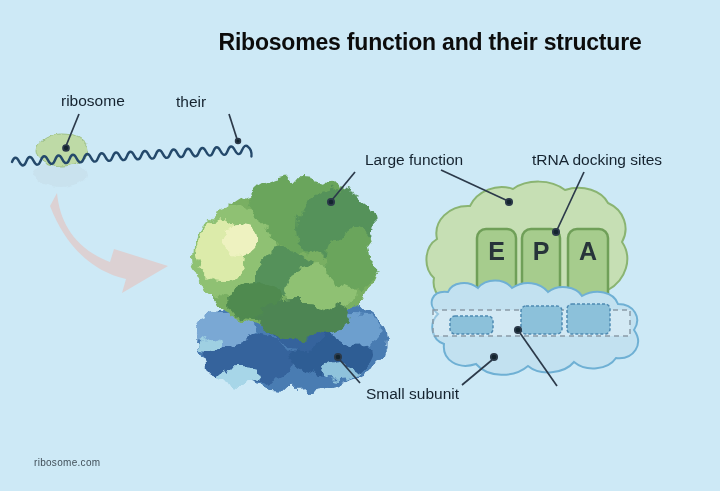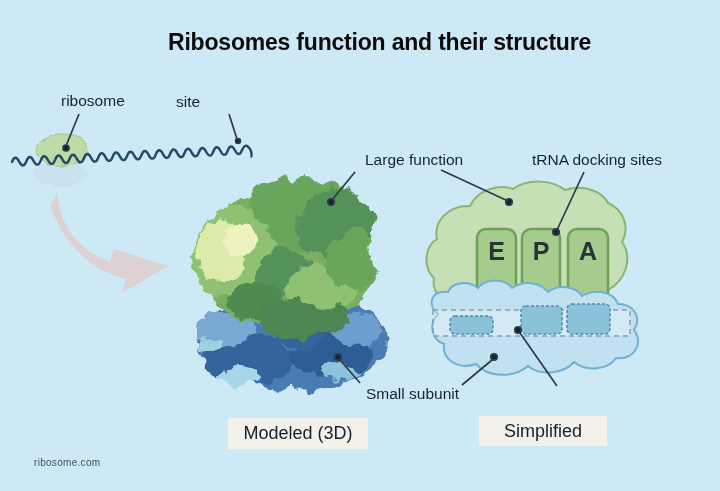--- a/index.html
+++ b/index.html
@@ -3,21 +3,21 @@
 <meta charset="utf-8">
 <style>
   html,body{margin:0;padding:0;}
   .stage{
     position:relative;width:720px;height:491px;overflow:hidden;
     background:#cde9f6;
     font-family:"Liberation Sans","DejaVu Sans",sans-serif;
   }
   .abs{position:absolute;}
   .title{
-    left:168px;top:29px;width:524px;text-align:left;
+    left:168px;top:29px;width:524px;text-align:center;
     font-size:23px;font-weight:bold;color:#0c0c0c;letter-spacing:-0.2px;
     white-space:nowrap;
   }
   .label{
     font-size:15.5px;color:#15232f;white-space:nowrap;line-height:1.1;margin-left:9px;
   }
   .caption{
     background:#f4f1ea;color:#10222e;font-size:18px;text-align:center;
     line-height:31px;white-space:nowrap;
   }
@@ -138,26 +138,24 @@
       <line x1="462" y1="385" x2="492" y2="360"></line> 
         <circle cx="494" cy="357" r="3.2"></circle>
       <line x1="557" y1="386" x2="520" y2="333"></line> 
         <circle cx="518" cy="330" r="3.2"></circle>
     </g>
   </svg>
 
   <div class="abs title">Ribosomes function and their structure</div>
 
   <div class="abs label" style="left:52px;top:92px">ribosome</div>
-  <div class="abs label" style="left:167px;top:93px">site</div>
+  <div class="abs label" style="left:167px;top:93px">their</div>
   <div class="abs label" style="left:356px;top:151px">Large function</div>
   <div class="abs label" style="left:357px;top:385px">Small subunit</div>
   <div class="abs label" style="left:523px;top:151px">tRNA docking sites</div>
 
   <div class="abs site-letter" style="left:477px;top:239px;width:39px">E</div>
   <div class="abs site-letter" style="left:522px;top:239px;width:38px">P</div>
   <div class="abs site-letter" style="left:568px;top:239px;width:40px">A</div>
 
-  <div class="abs caption modeled">Modeled (3D)</div>
-  <div class="abs caption simplified">Simplified</div>
 
   <div class="abs credit">ribosome.com</div>
 </div>
 
 </body></html>

